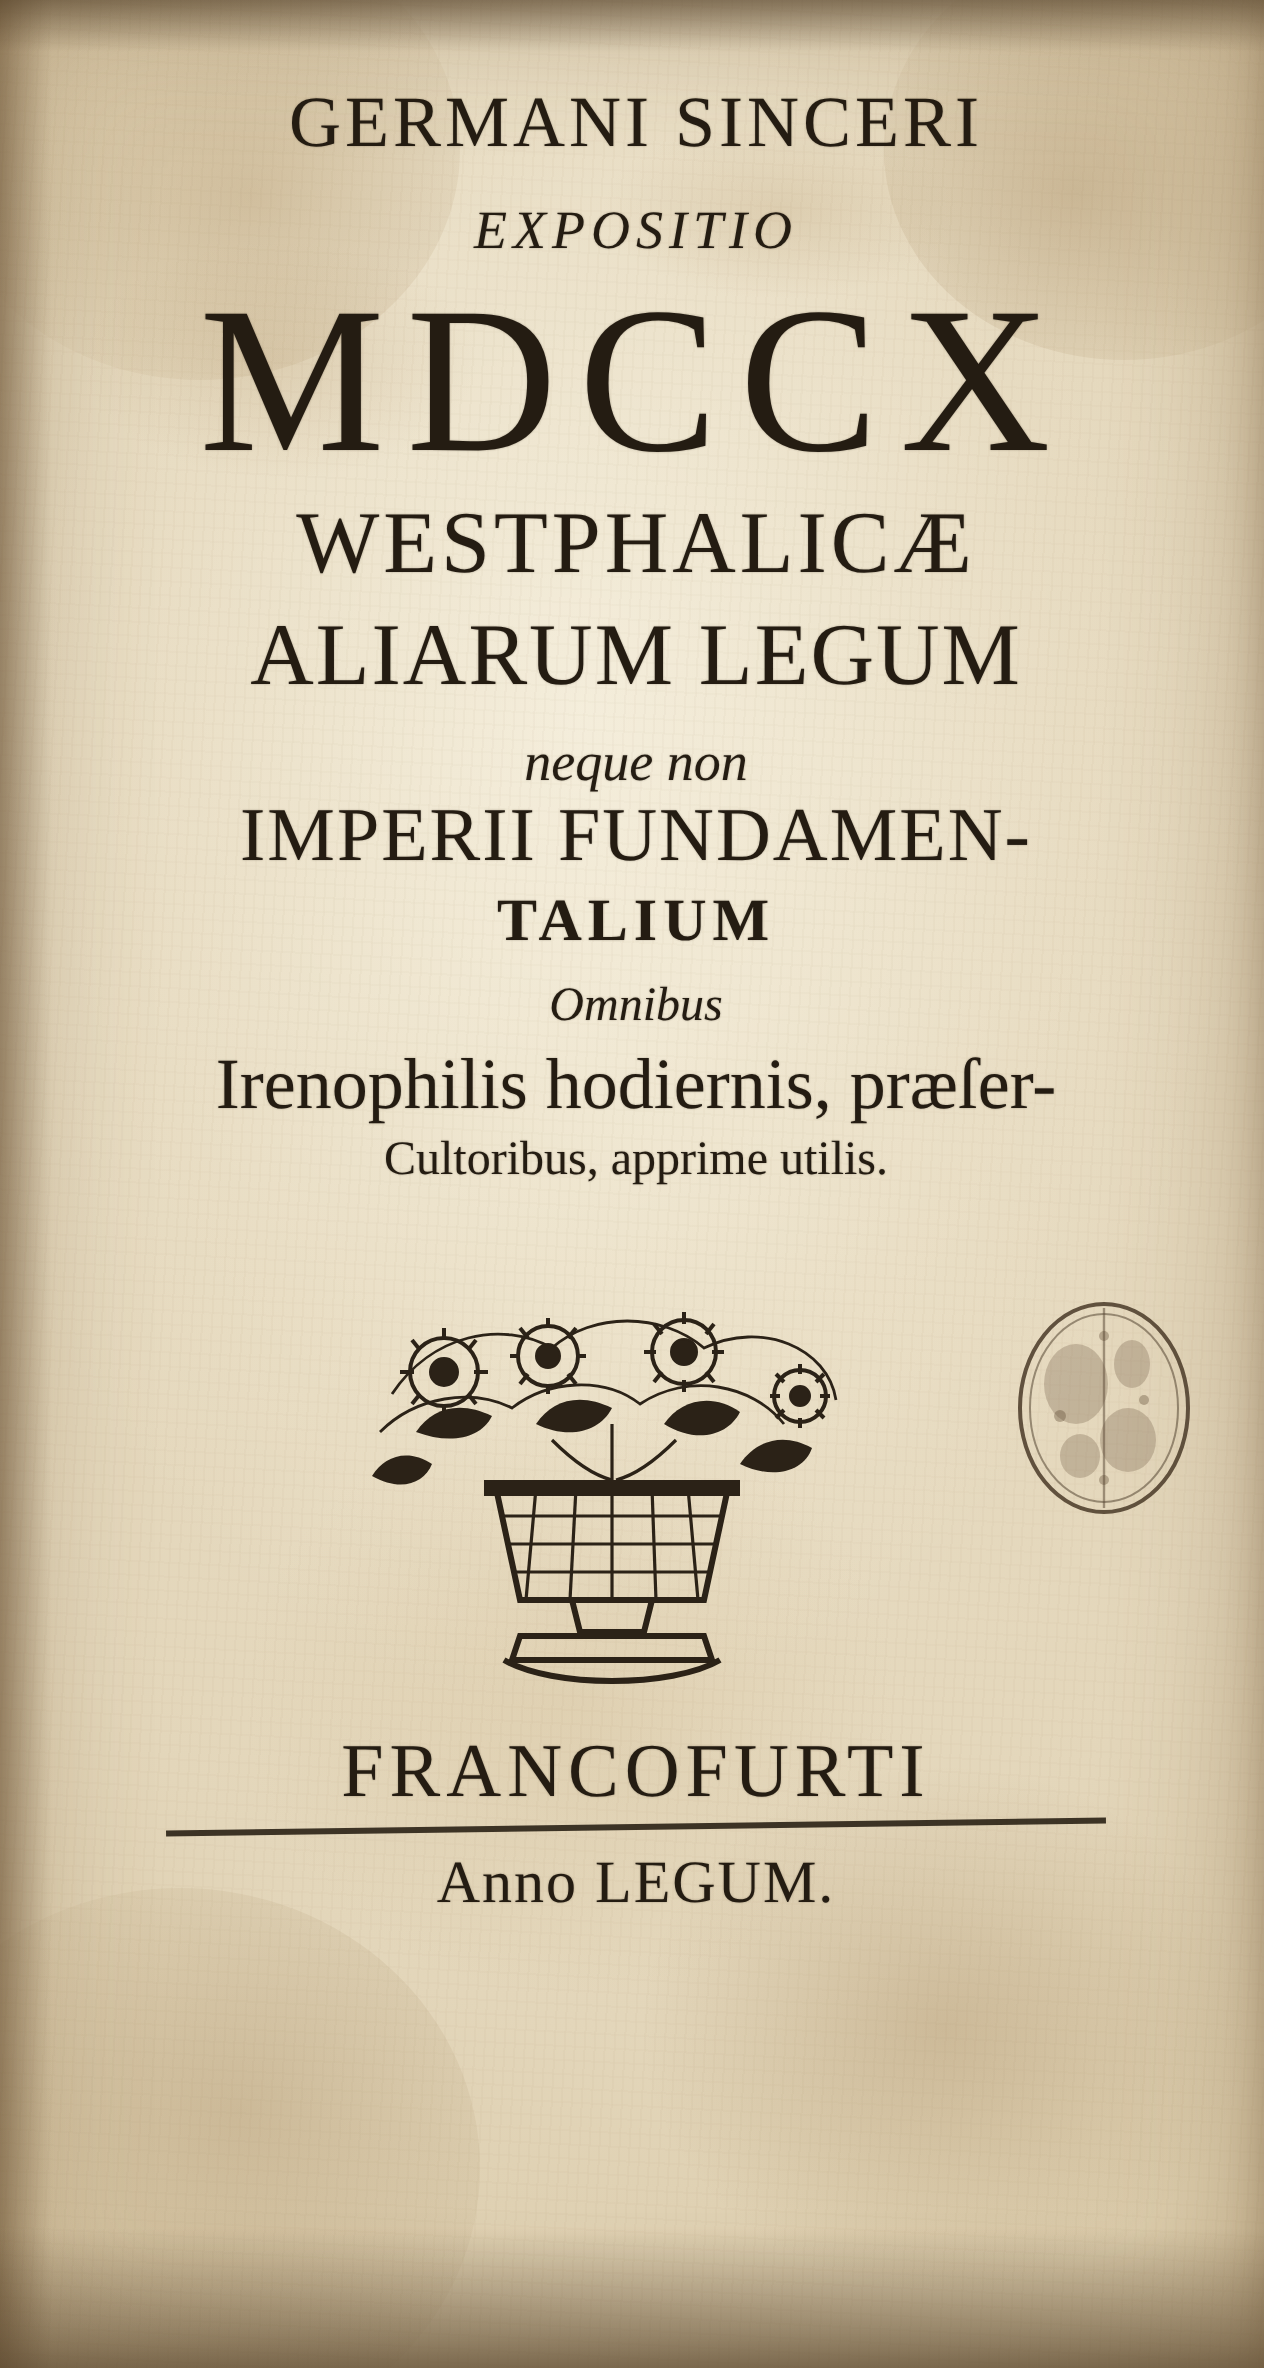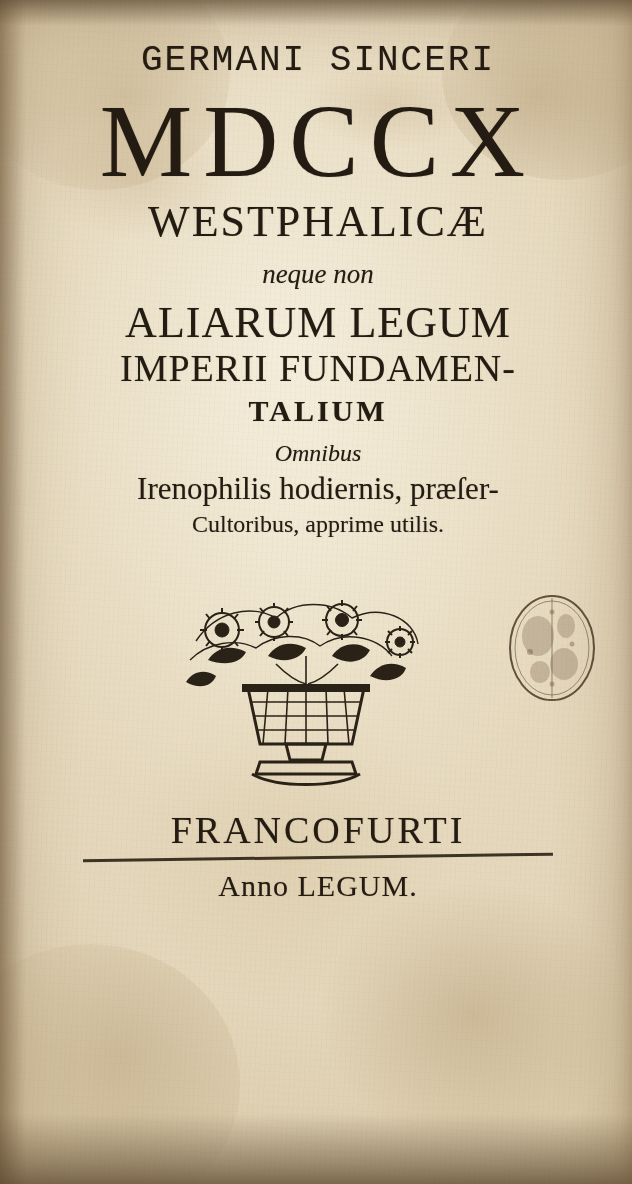--- a/index.html
+++ b/index.html
@@ -74,21 +74,21 @@
   .ln {
     display: block;
     white-space: nowrap;
     text-shadow: 0 0 1px rgba(40,28,14,0.35);
   }
 
   .l-author {
     font-size: 36px;
     letter-spacing: 2px;
     margin-top: 16px;
-    font-family: Liberation Mono, monospace;
+    font-family: Liberation Serif, serif;
   }
   .l-expositio {
     font-size: 27px;
     letter-spacing: 3px;
     font-style: italic;
     margin-top: 18px;
     font-family: "Liberation Serif", serif;
   }
   .l-pacis {
     font-size: 104px;
@@ -126,21 +126,21 @@
     letter-spacing: 3px;
     margin-top: 4px;
     font-weight: bold;
   }
   .l-omnibus {
     font-size: 24px;
     font-style: italic;
     margin-top: 12px;
   }
   .l-ireno {
-    font-size: 31px;
+    font-size: 36px;
     margin-top: 4px;
   }
   .l-tim {
     font-size: 26px;
     margin-top: 2px;
   }
   .l-cult {
     font-size: 24px;
     margin-top: 4px;
   }
@@ -213,24 +213,25 @@
   <div class="stain s7"></div>
   <div class="fiber"></div>
   <div class="gutter"></div>
   <div class="edge-dark"></div>
   <div class="top-shadow"></div>
   <div class="bottom-shadow"></div>
 
   <div class="content">
 
     <span class="ln l-author">GERMANI SINCERI</span>
+    <span class="ln l-expositio">EXPOSITIO</span>
     <span class="ln l-pacis">MDCCX</span>
     <span class="ln l-westph">WESTPHALICÆ</span>
+    <span class="ln l-aliarum">ALIARUM LEGUM</span>
     <span class="ln l-nequenon">neque non</span>
-    <span class="ln l-aliarum">ALIARUM LEGUM</span>
     <span class="ln l-imperii">IMPERII FUNDAMEN-</span>
     <span class="ln l-talium">TALIUM</span>
     <span class="ln l-omnibus">Omnibus</span>
     <span class="ln l-ireno">Irenophilis hodiernis, præſer-</span>
     <span class="ln l-cult">Cultoribus, apprime utilis.</span>
 
     <div class="ornament-wrap">
 
       <svg class="ornament" width="300" height="240" viewBox="0 0 300 240">
         <g fill="#2b2217" stroke="#2b2217">

